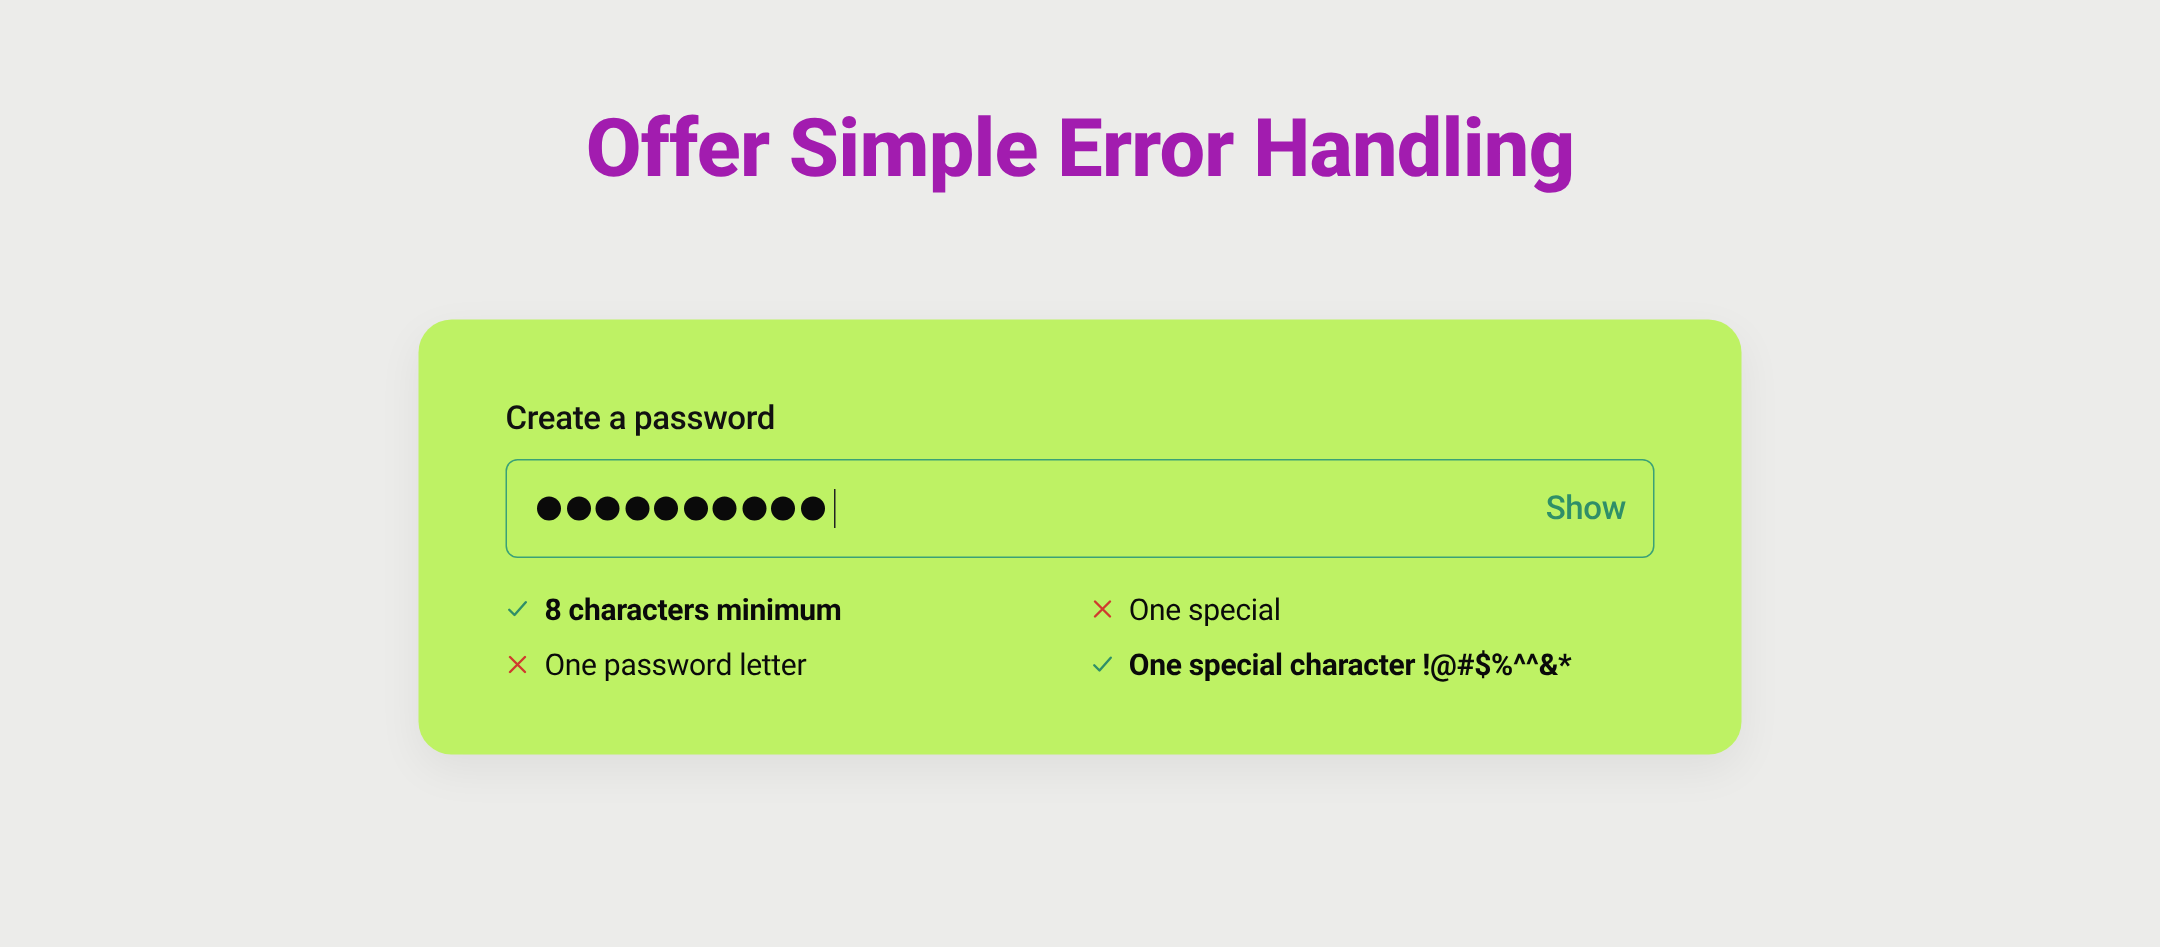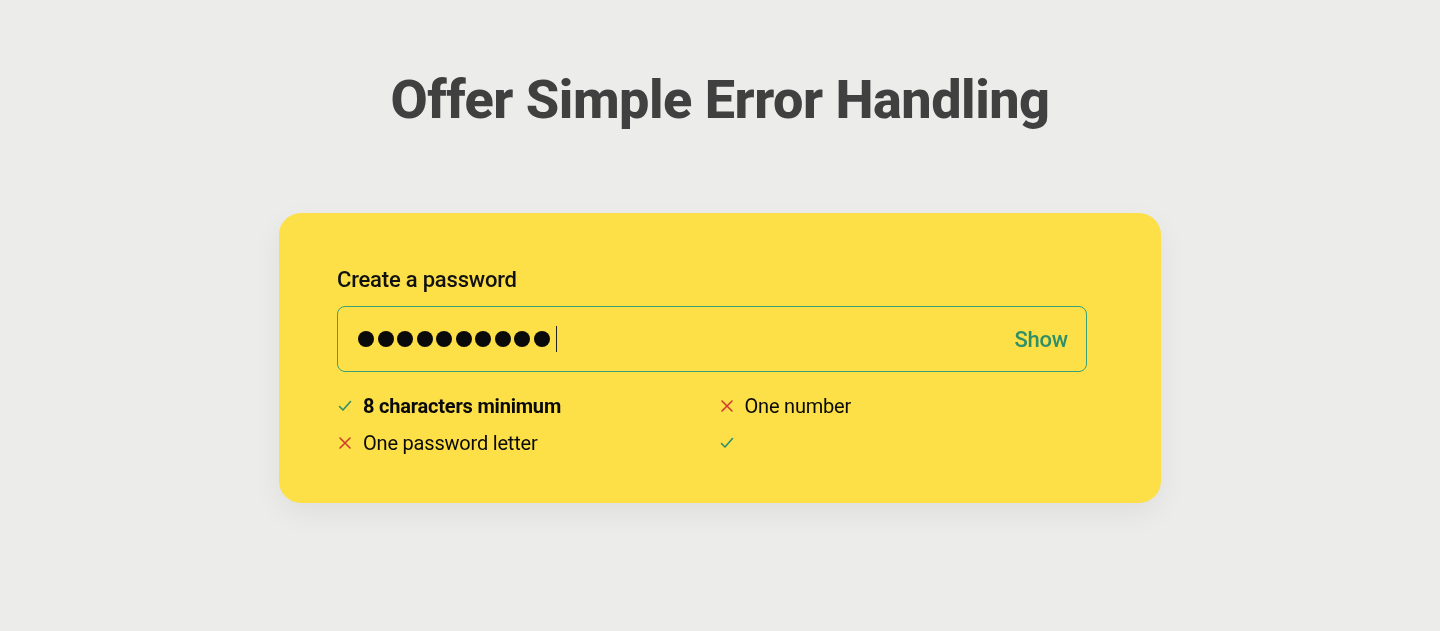--- a/index.html
+++ b/index.html
@@ -12,30 +12,30 @@
       height: 631px;
       background: #ececea;
       font-family: 'Segoe UI', -apple-system, BlinkMacSystemFont, Roboto, Helvetica, Arial, sans-serif;
       display: flex;
       flex-direction: column;
       align-items: center;
     }
     .page-title {
       font-size: 54px;
       font-weight: 800;
-      color: #404040;
+      color: #a21caf;
       margin-top: 68px;
       letter-spacing: -0.5px;
     }
     .card {
       margin-top: 82px;
       width: 882px;
-      background: #fde047;
+      background: #bef264;
       border-radius: 22px;
-      padding: 54px 74px 48px 58px;
+      padding: 54px 58px 48px 58px;
       box-shadow: 0 10px 30px rgba(0,0,0,0.06);
     }
     .field-label {
       font-size: 22px;
       color: #111111;
       font-weight: 500;
       margin-bottom: 14px;
       letter-spacing: -0.2px;
     }
     .input-wrapper {
@@ -131,27 +131,28 @@
       <div class="rule">
         <svg class="icon" viewBox="0 0 16 16">
           <path d="M2.5 8.5 L6 12 L13.5 3.5" stroke="#2f8f68" stroke-width="1.6" fill="none" stroke-linecap="round" stroke-linejoin="round"></path>
         </svg>
         <span class="rule-text met">8 characters minimum</span>
       </div>
       <div class="rule">
         <svg class="icon" viewBox="0 0 16 16">
           <path d="M3 3 L13 13 M13 3 L3 13" stroke="#cf3b2e" stroke-width="1.6" fill="none" stroke-linecap="round"></path>
         </svg>
-        <span class="rule-text">One number</span>
+        <span class="rule-text">One special</span>
       </div>
       <div class="rule">
         <svg class="icon" viewBox="0 0 16 16">
           <path d="M3 3 L13 13 M13 3 L3 13" stroke="#cf3b2e" stroke-width="1.6" fill="none" stroke-linecap="round"></path>
         </svg>
         <span class="rule-text">One password letter</span>
       </div>
       <div class="rule">
         <svg class="icon" viewBox="0 0 16 16">
           <path d="M2.5 8.5 L6 12 L13.5 3.5" stroke="#2f8f68" stroke-width="1.6" fill="none" stroke-linecap="round" stroke-linejoin="round"></path>
         </svg>
+        <span class="rule-text met">One special character !@#$%^^&amp;*</span>
       </div>
     </div>
 </div>
 
 </body></html>

